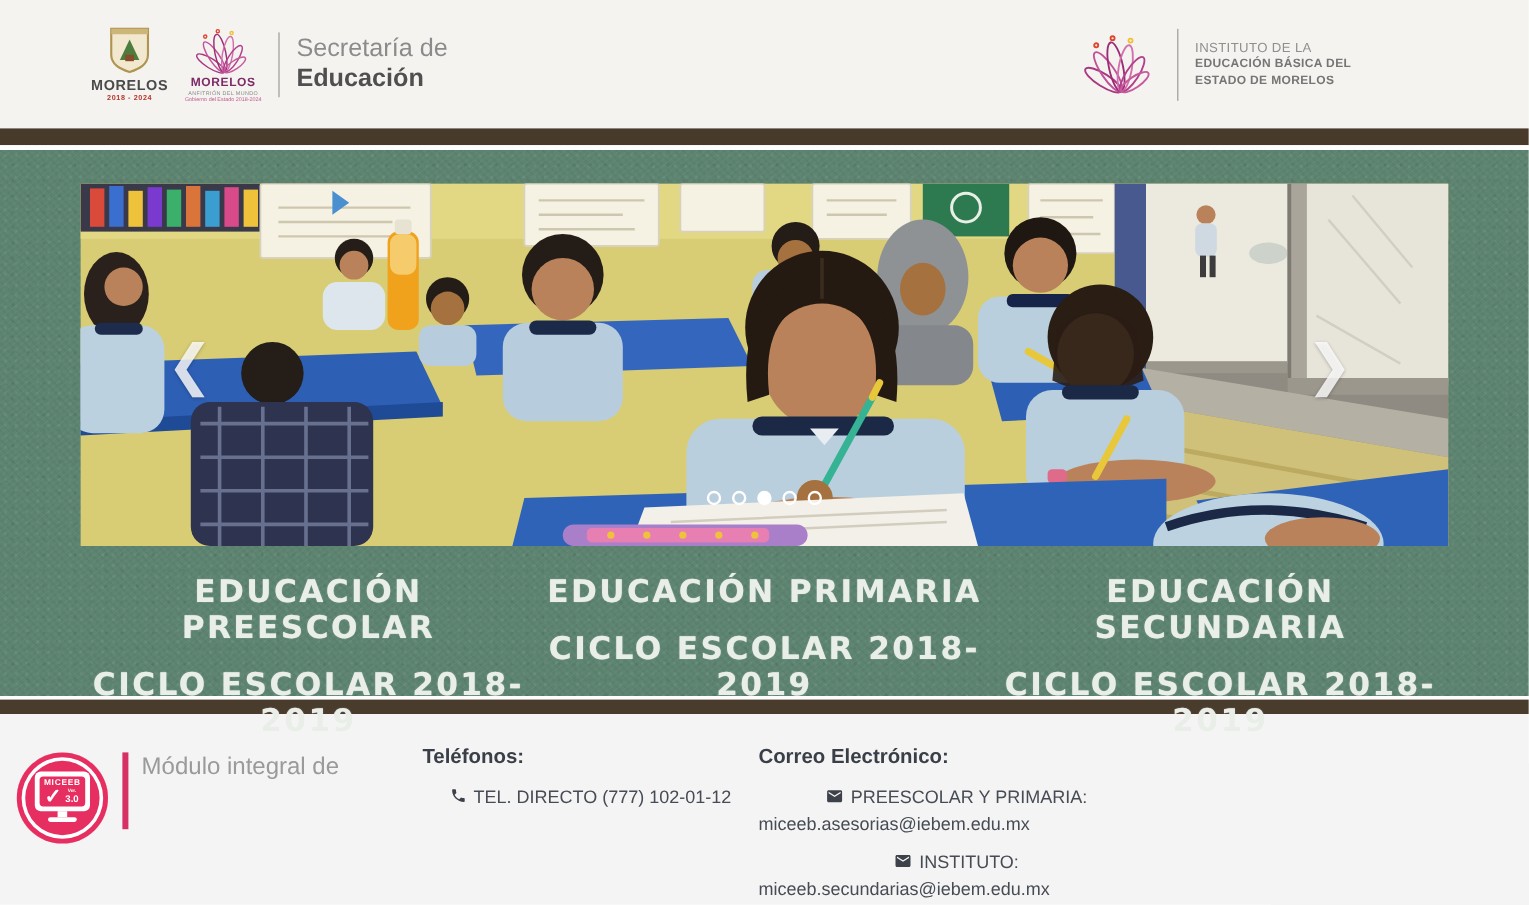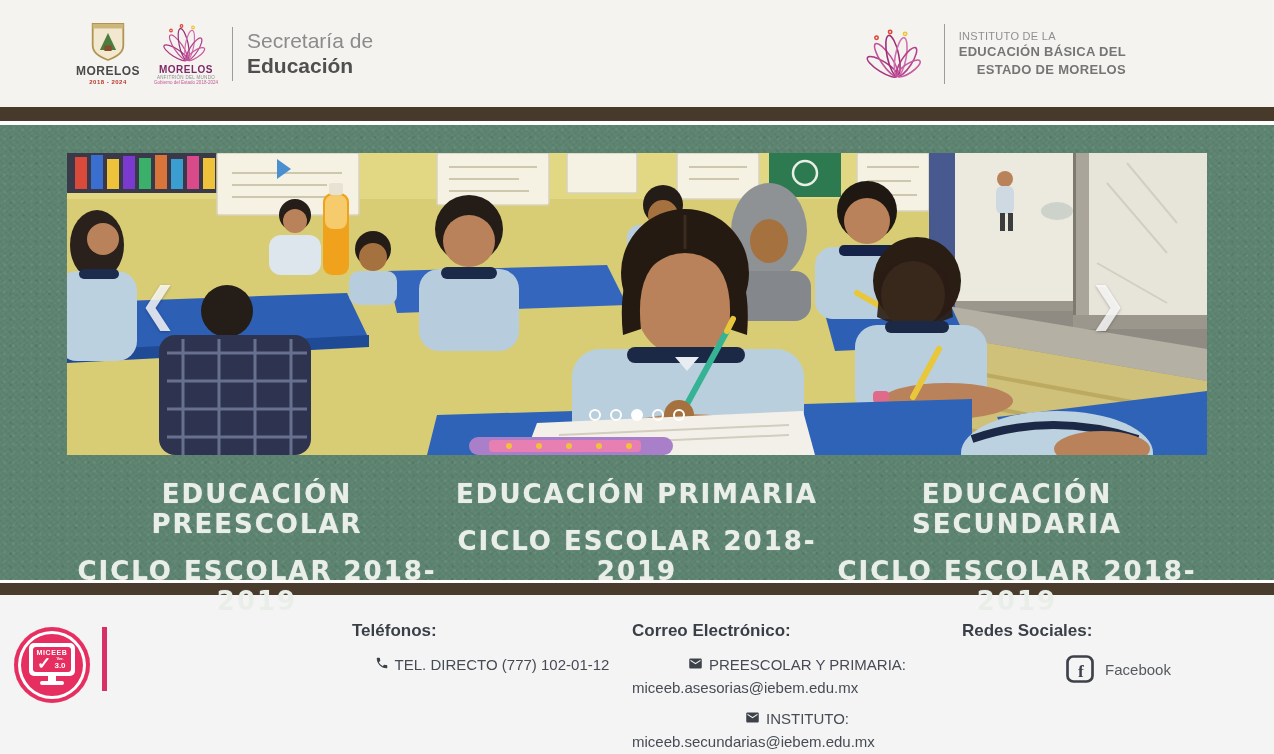--- a/index.html
+++ b/index.html
@@ -21,21 +21,21 @@
   .lotus-sub { font-size:4.5px; color:#8a8a8a; letter-spacing:.3px;}
   .lotus-foot { font-size:4.5px; color:#c05a93; }
   .v-divider { width:1px; height:54px; background:#9c9c9c; }
   .v-divider.tall { height:60px; }
   .sec-text { line-height:1.18; }
   .sec-line1 { font-size:21px; color:#8b8b8b; }
   .sec-line2 { font-size:21px; color:#4f4f4f; font-weight:bold; }
   .inst-logo { width:68px; height:52px; }
   .inst-text { line-height:1.35; letter-spacing:.3px; }
   .inst-line1 { font-size:11px; color:#8f8f8f; }
-  .inst-line2, .inst-line3 { font-size:13px; color:#757575; font-weight:bold;text-align:right; }
+  .inst-line2, .inst-line3 { font-size:10px; color:#757575; font-weight:bold; }
 
   .bar-brown-top { height:14px; background:#473a2b; }
   .gap-white-top { height:4px; background:#fdfdfd; }
 
   
   .chalk-section { height:455px; padding-top:28px; position:relative;
     background-color:#5d8471;
     background-image:
       radial-gradient(rgba(255,255,255,.06) 1px, transparent 1.6px),
       radial-gradient(rgba(0,0,0,.07) 1px, transparent 1.6px),
@@ -395,20 +395,21 @@
             <i>Ver.</i>
             <b>3.0</b>
           </span>
         </div>
       </div>
       <div class="stand"></div>
       <div class="stand-base"></div>
     </div>
     <div class="brand-bar"></div>
     <div class="brand-text">
+      <div class="brand-l1">Módulo integral de</div>
     </div>
   </div>
 
   <div class="f-col f-phones">
     <div class="f-heading">Teléfonos:</div>
     <div class="f-item">
       <svg width="14" height="14">
           <use href="#phone-icon-sym"></use>
         </svg>
       <span>TEL. DIRECTO (777) 102-01-12</span>
@@ -426,24 +427,14 @@
     <div class="email-addr">miceeb.asesorias@iebem.edu.mx</div>
     <div class="f-item">
       <svg width="15" height="15">
           <use href="#mail-icon-sym"></use>
         </svg>
       <span>INSTITUTO:</span>
     </div>
     <div class="email-addr">miceeb.secundarias@iebem.edu.mx</div>
   </div>
 
-  <div class="f-col f-social">
-    <div class="f-heading">Redes Sociales:</div>
-    <div class="fb-row">
-      <svg viewBox="0 0 36 36" width="30" height="30">
-        <rect x="3" y="3" width="30" height="30" rx="7" fill="none" stroke="#3d424a" stroke-width="3.2"></rect>
-        <text x="19" y="27" font-size="21" font-weight="bold" fill="#3d424a" text-anchor="middle" font-family="Liberation Serif, serif">f</text>
-      </svg>
-      <span class="fb-label">Facebook</span>
-    </div>
-  </div>
 
 </footer>
 
 </body></html>

